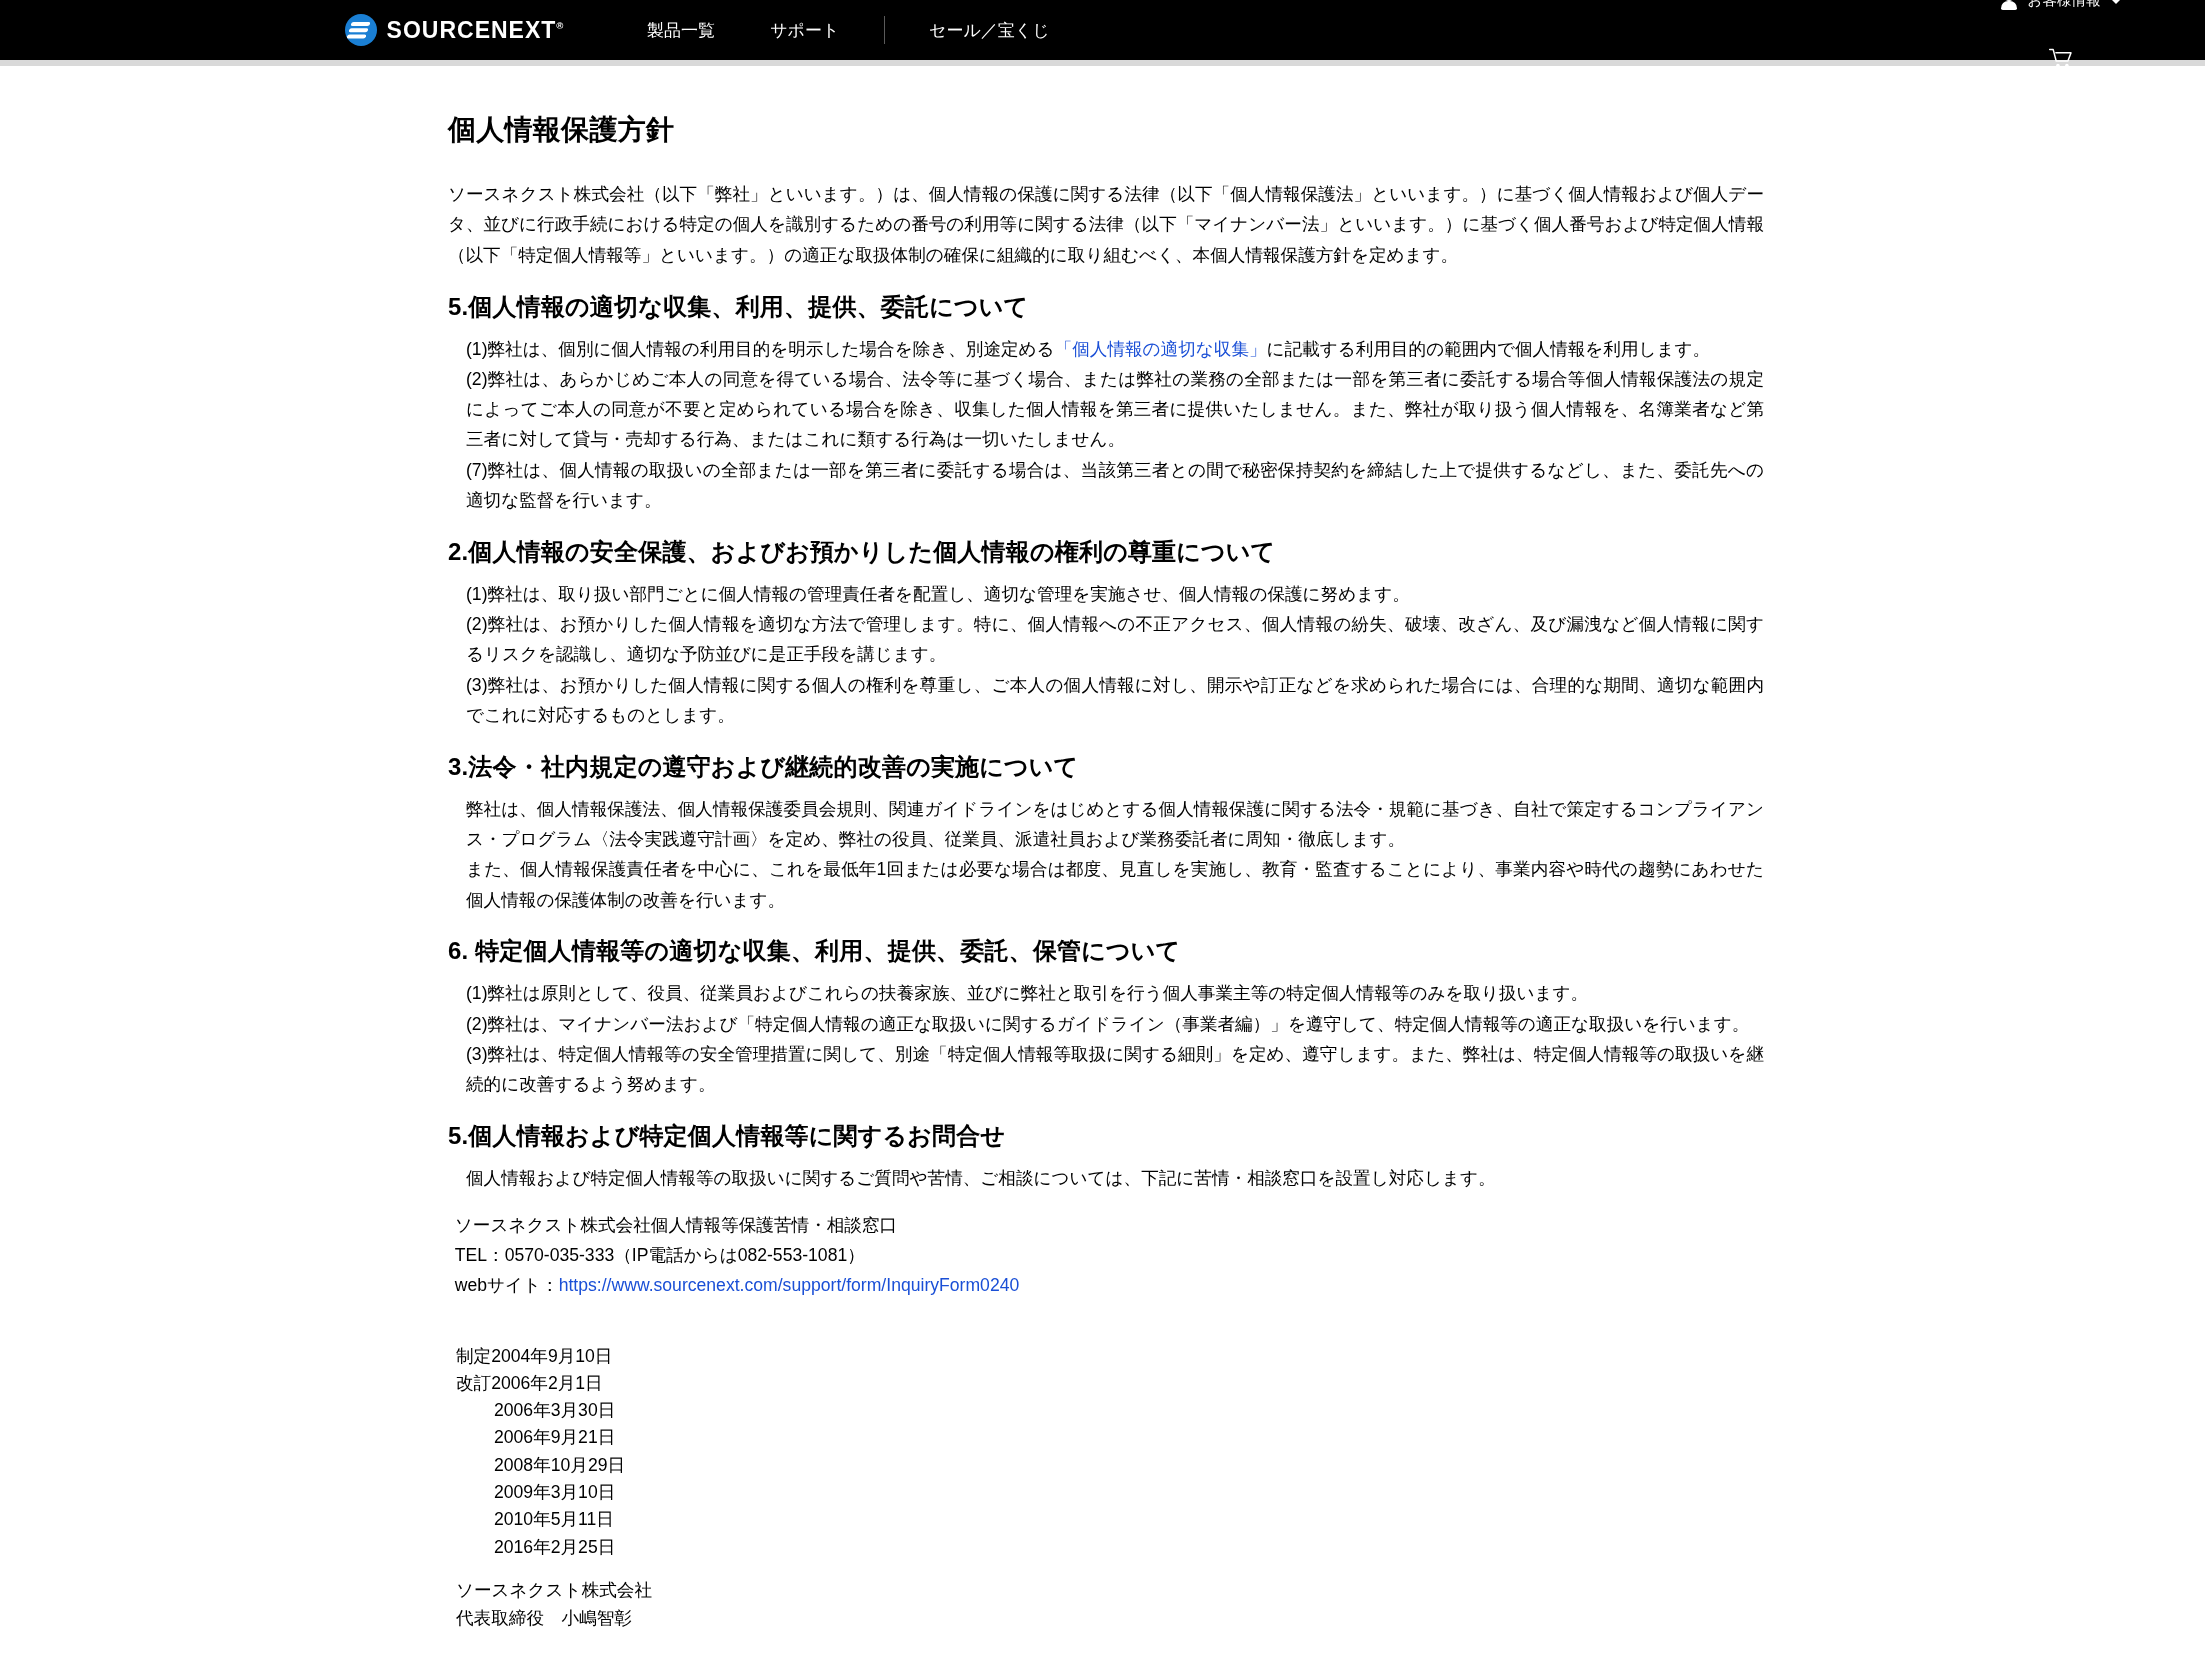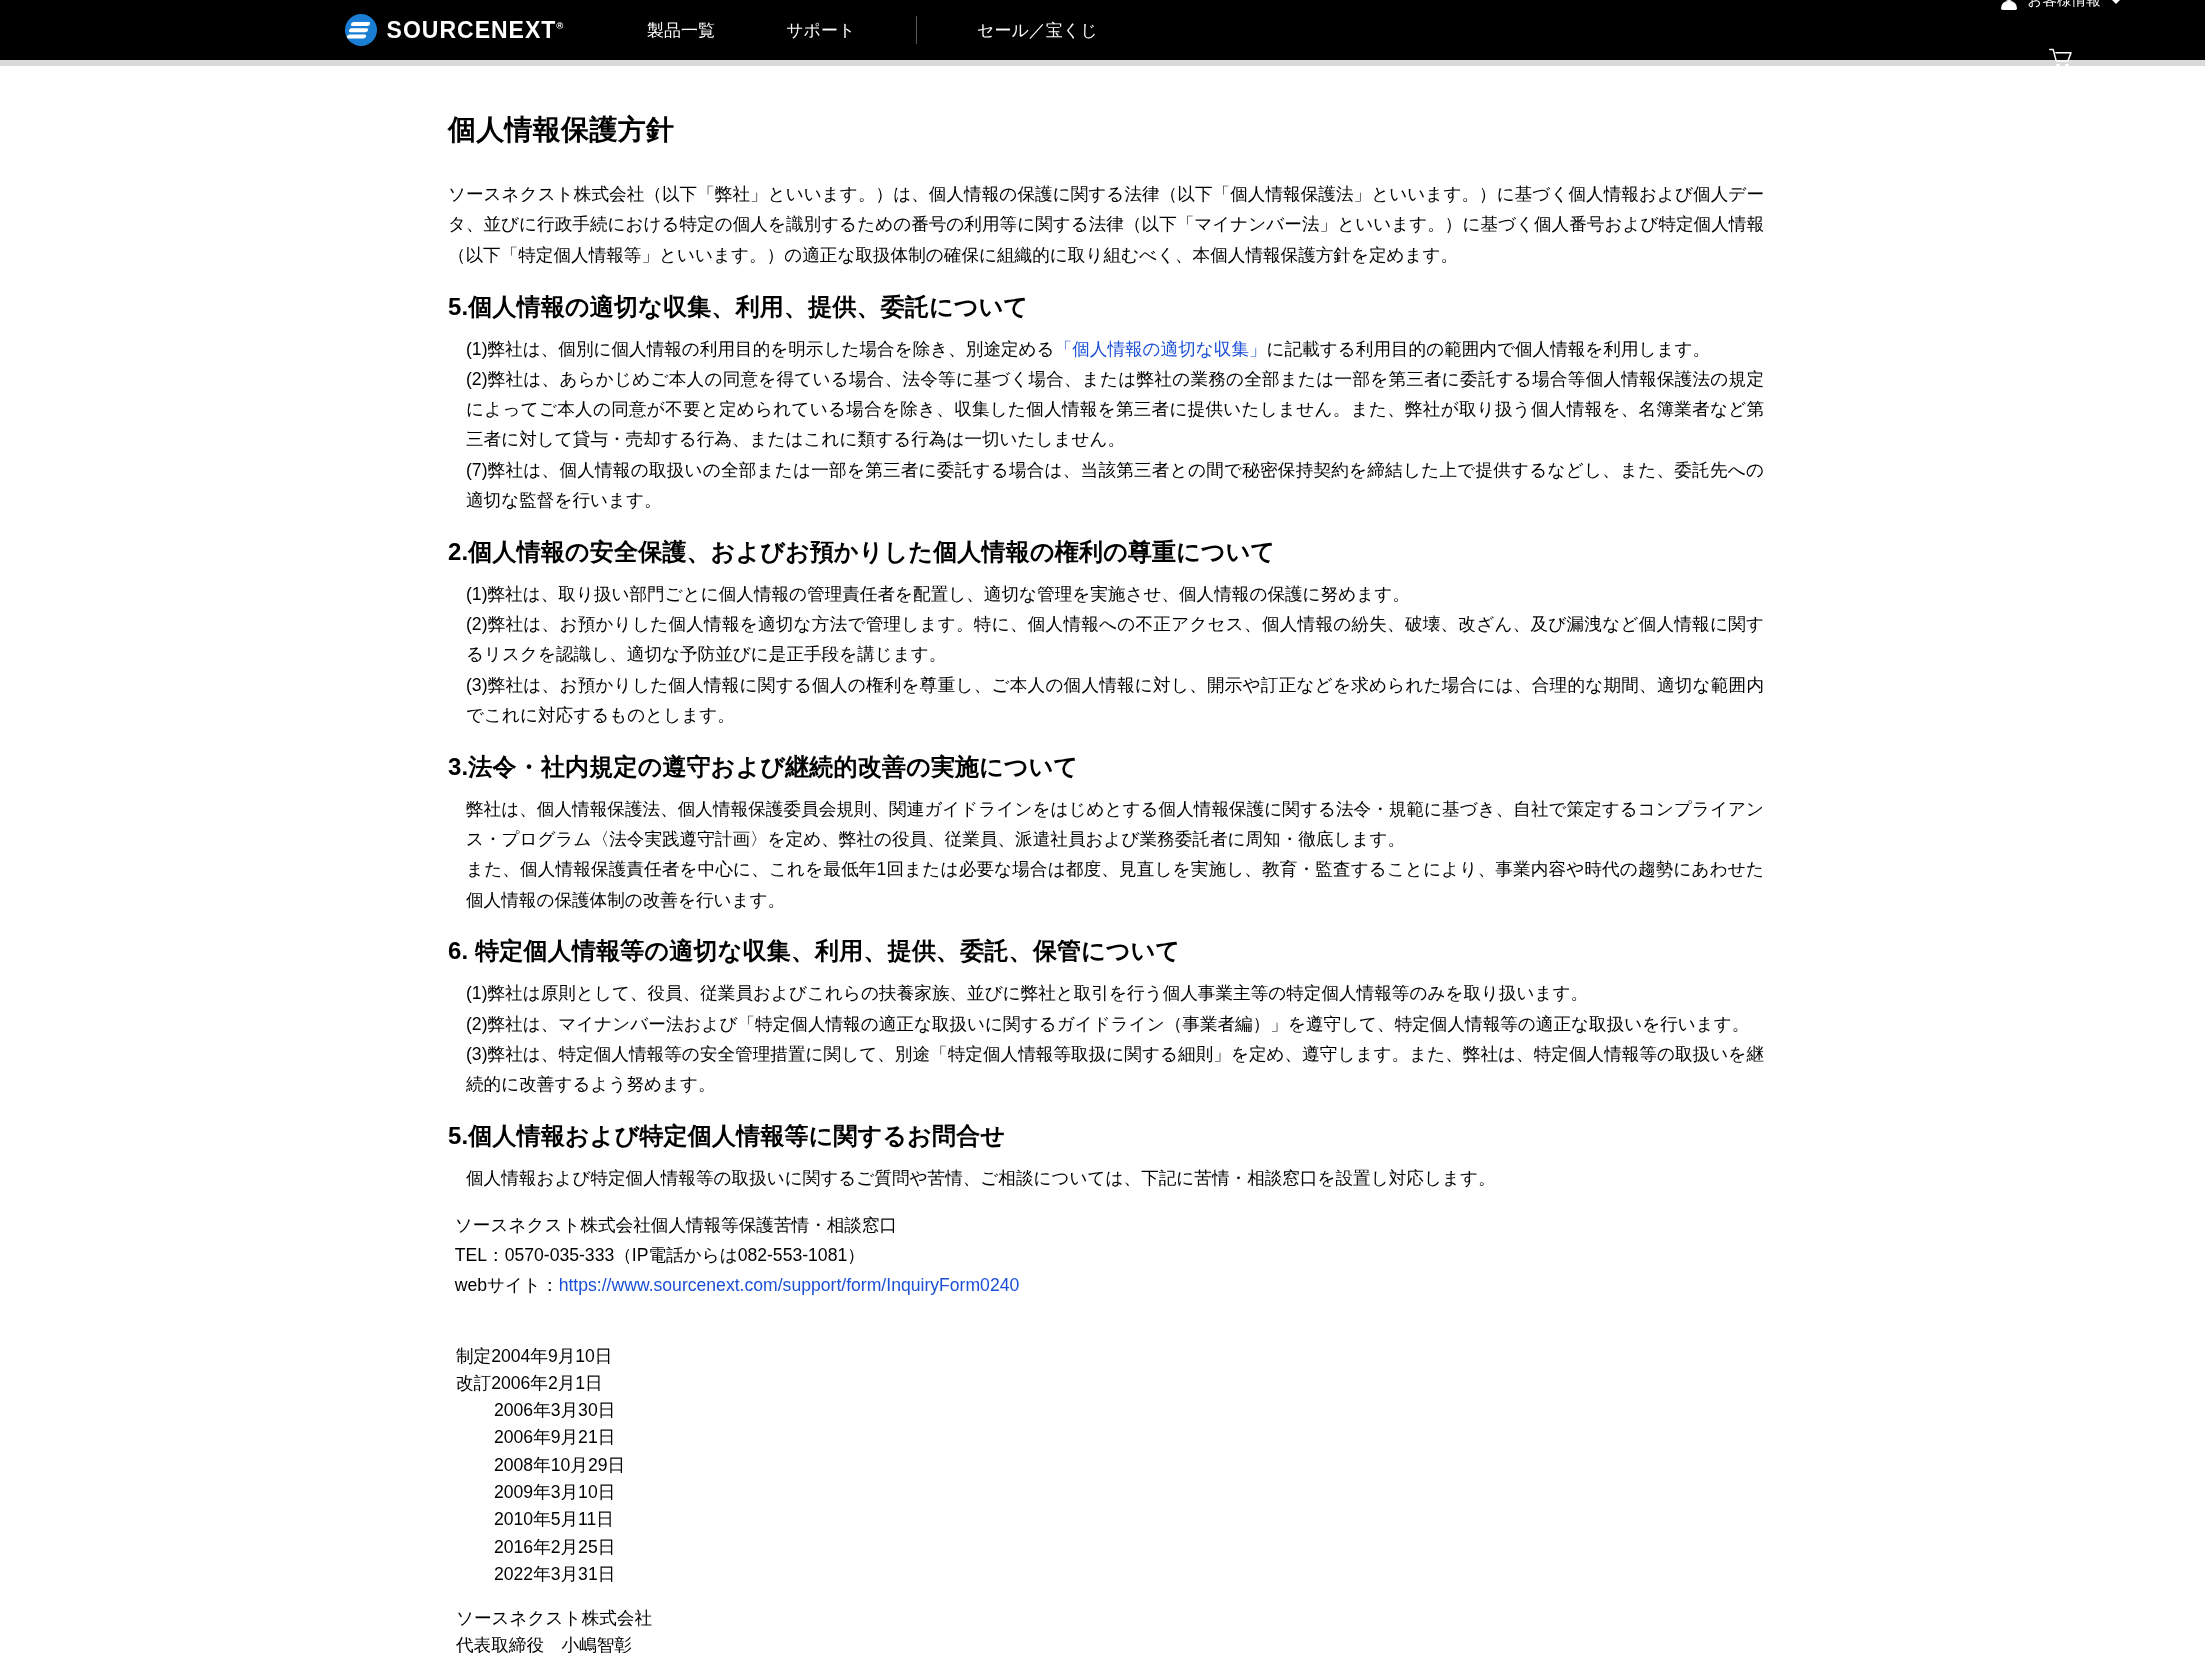--- a/index.html
+++ b/index.html
@@ -47,21 +47,21 @@
     font-size: 23px;
     font-weight: bold;
     letter-spacing: 1px;
   }
   .logo-text sup { font-size: 9.6px; vertical-align: super; }
 
   .nav {
     display: flex;
     align-items: center;
     margin-left: 55px;
-    gap: 16px;
+    gap: 0;
   }
   .nav-item {
     color: #ffffff;
     font-size: 17px;
     padding: 0 27.6px;
     white-space: nowrap;
     cursor: pointer;
   }
   .nav-sep {
     width: 1.4px; height: 27.6px;
@@ -250,21 +250,20 @@
 
     <div class="history">
       <div>制定2004年9月10日</div>
       <div>改訂2006年2月1日</div>
       <div class="hist-indent">2006年3月30日</div>
       <div class="hist-indent">2006年9月21日</div>
       <div class="hist-indent">2008年10月29日</div>
       <div class="hist-indent">2009年3月10日</div>
       <div class="hist-indent">2010年5月11日</div>
       <div class="hist-indent">2016年2月25日</div>
-      <div class="hist-indent">2022年3月31日</div>
     </div>
 
     <div class="signature">
       <div>ソースネクスト株式会社</div>
       <div>代表取締役　小嶋智彰</div>
     </div>
   </div>
 
 </div>
 

